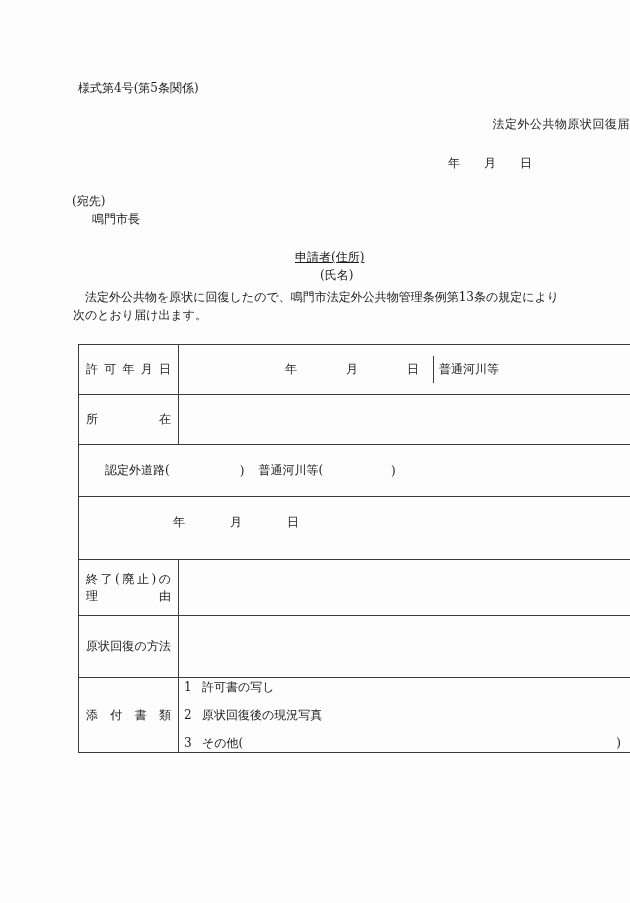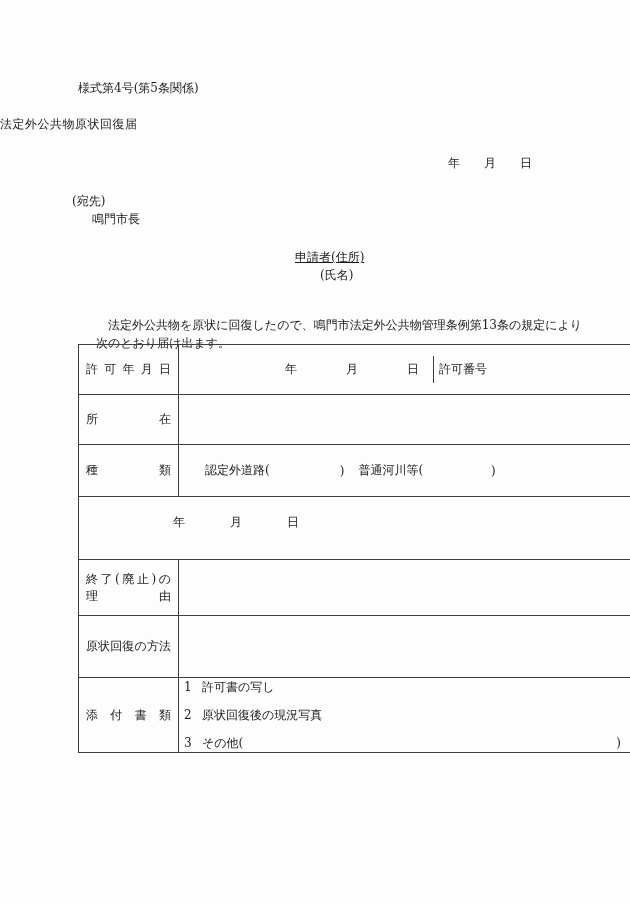--- a/index.html
+++ b/index.html
@@ -14,27 +14,27 @@
     background:var(--bg);
     color:var(--text);
     font-family:"DejaVu Serif","Liberation Serif",serif;
     font-size:12px;
     position:relative;
   }
   .abs{position:absolute;}
 
   
   .form-number{left:78px;top:80px;}
-  .form-title{left:0;right:0;top:116px;text-align:left;letter-spacing:0.5px;}
+  .form-title{left:0;right:0;top:116px;text-align:right;letter-spacing:0.5px;}
   .date-line{top:155px;right:98px;display:flex;gap:24px;}
   .addressee-label{left:72px;top:193px;}
   .addressee-name{left:92px;top:211px;}
   .applicant-address{left:295px;top:249px;text-decoration:underline;}
   .applicant-name{left:320px;top:267px;}
-  .body-par{left:73px;top:316px;width:490px;line-height:18px;margin-left:23px;}
+  .body-par{left:73px;top:288px;width:490px;line-height:18px;}
 
   
   .permit-table{
     left:78px;top:344px;width:556px;
     border:1px solid var(--border);
     display:flex;flex-direction:column;
   }
   .trow{display:flex;width:100%;}
   .trow + .trow{border-top:1px solid var(--border);}
   .r1{height:49px;}
@@ -122,36 +122,33 @@
       <div class="tlabel">
         <div class="jl">許可年月日</div>
       </div>
       <div class="tcontent">
         <div class="date-mid">
           <span>年</span>
           <span>月</span>
           <span>日</span>
         </div>
         <div class="permit-cell">
-          <span>許可番号</span>
+          <span>普通河川等</span>
         </div>
       </div>
     </div>
 
     <div class="trow r2">
       <div class="tlabel">
         <div class="jl">所在</div>
       </div>
       <div class="tcontent"></div>
     </div>
 
     <div class="trow r3">
-      <div class="tlabel">
-        <div class="jl">種類</div>
-      </div>
       <div class="tcontent type-content">
         <span>認定外道路(</span>
         <span class="paren-gap-road"></span>
         <span>)</span>
         <span class="type-sep"></span>
         <span>普通河川等(</span>
         <span class="paren-gap-river"></span>
         <span>)</span>
       </div>
     </div>

